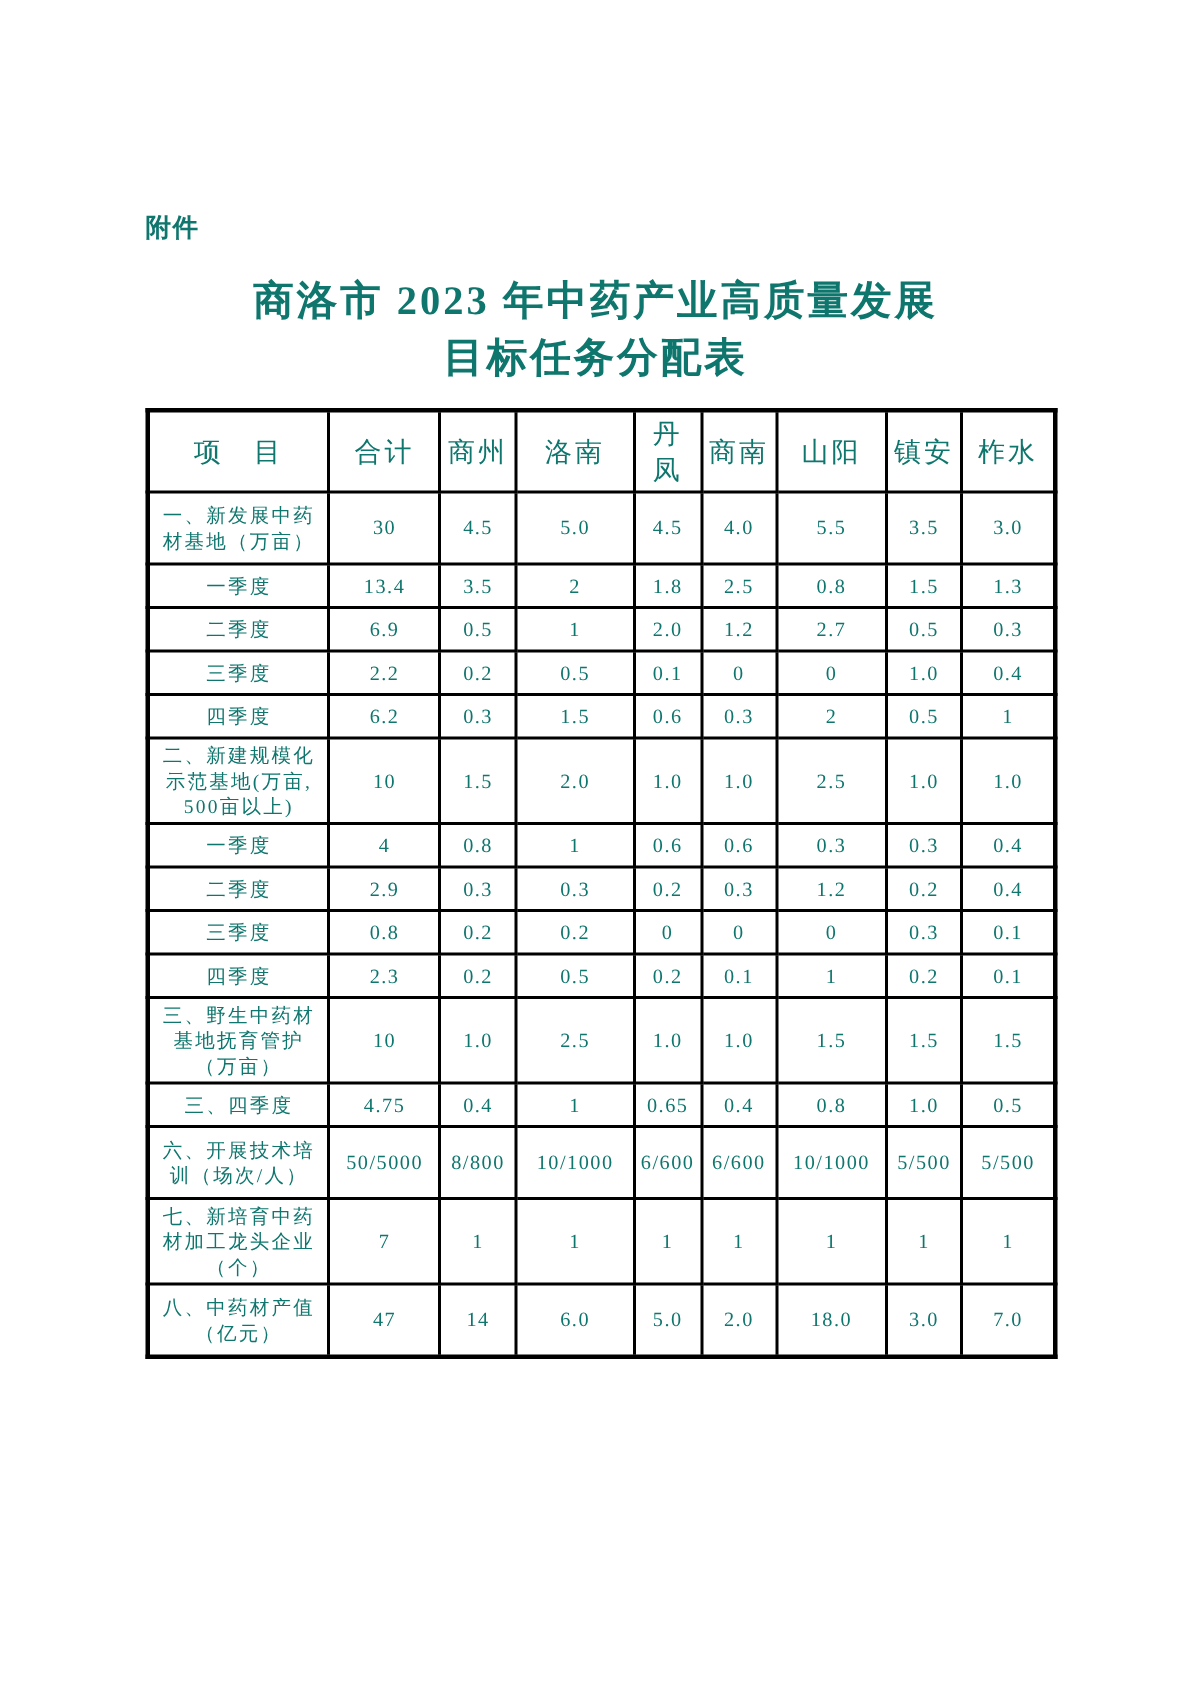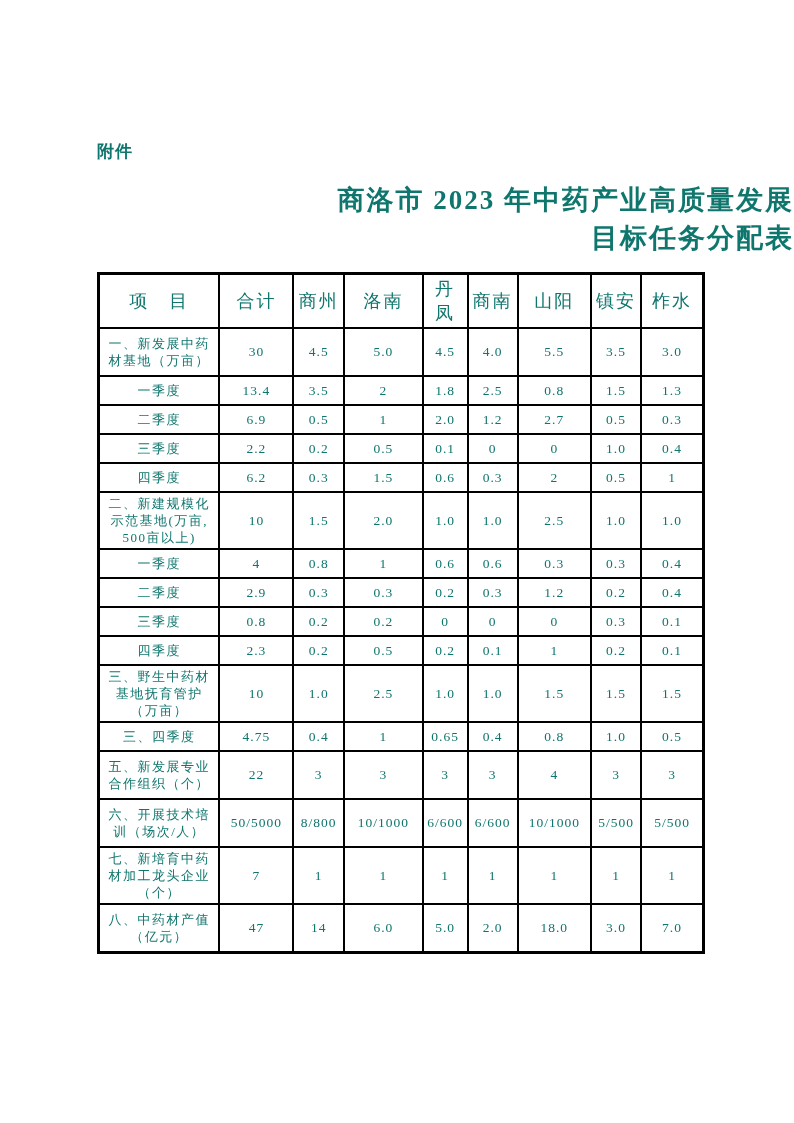--- a/index.html
+++ b/index.html
@@ -19,21 +19,21 @@
     font-size: 17px;
     font-weight: bold;
     letter-spacing: 1px;
   }
   .doc-title {
     position: absolute;
     left: 0;
     right: 0;
     top: 181px;
     margin: 0;
-    text-align: right;
+    text-align: center;
     font-size: 27px;
     font-weight: bold;
     line-height: 38px;
     letter-spacing: 2px;
   }
   table.alloc {
     position: absolute;
     left: 97px;
     top: 272px;
     width: 608px;
@@ -234,31 +234,20 @@
           <td class="value-cell">4.75</td>
           <td class="value-cell">0.4</td>
           <td class="value-cell">1</td>
           <td class="value-cell">0.65</td>
           <td class="value-cell">0.4</td>
           <td class="value-cell">0.8</td>
           <td class="value-cell">1.0</td>
           <td class="value-cell">0.5</td>
         </tr>
         <tr class="section">
-          <td class="label-cell">五、新发展专业合作组织（个）</td>
-          <td class="value-cell">22</td>
-          <td class="value-cell">3</td>
-          <td class="value-cell">3</td>
-          <td class="value-cell">3</td>
-          <td class="value-cell">3</td>
-          <td class="value-cell">4</td>
-          <td class="value-cell">3</td>
-          <td class="value-cell">3</td>
-        </tr>
-        <tr class="section">
           <td class="label-cell">六、开展技术培训（场次/人）</td>
           <td class="value-cell">50/5000</td>
           <td class="value-cell">8/800</td>
           <td class="value-cell">10/1000</td>
           <td class="value-cell">6/600</td>
           <td class="value-cell">6/600</td>
           <td class="value-cell">10/1000</td>
           <td class="value-cell">5/500</td>
           <td class="value-cell">5/500</td>
         </tr>

